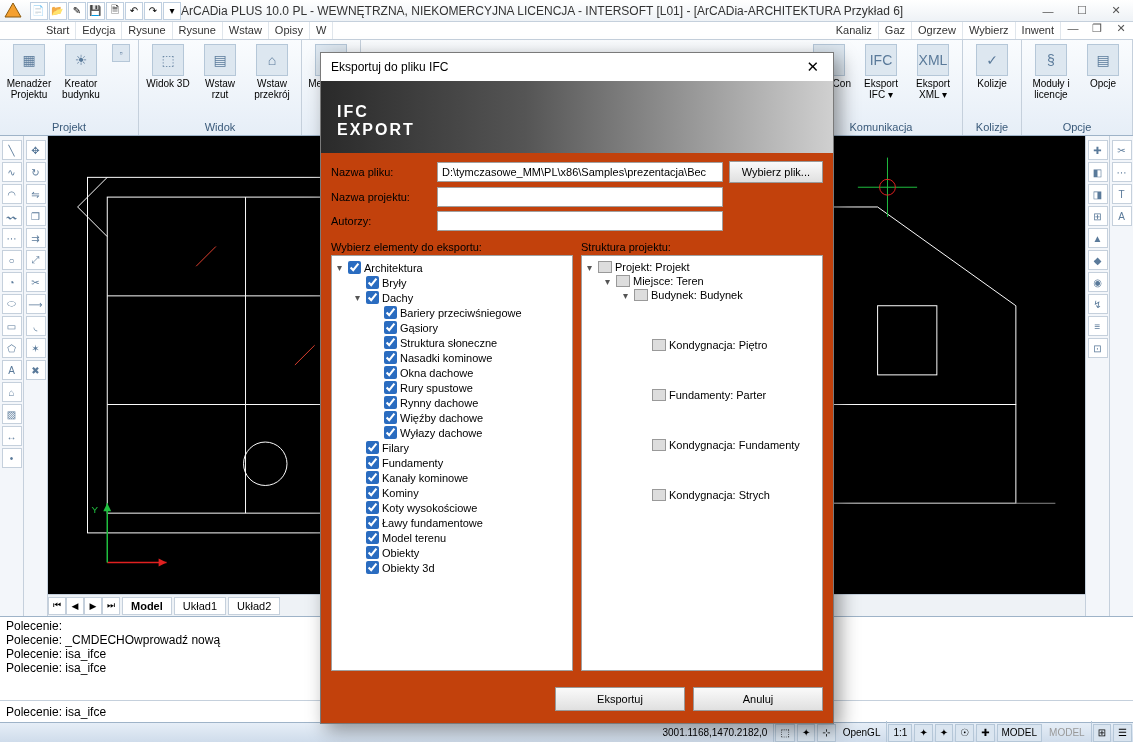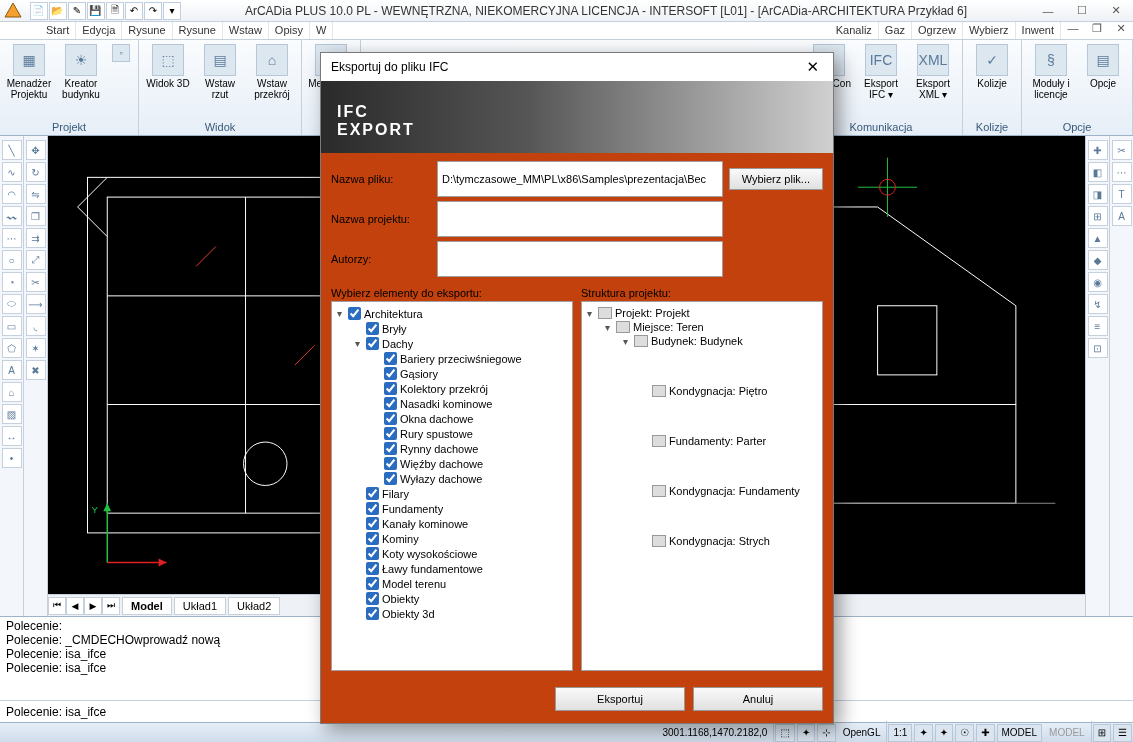--- a/index.html
+++ b/index.html
@@ -3,21 +3,21 @@
 <meta charset="utf-8">
 <style>
 * { box-sizing: border-box; margin: 0; padding: 0; font-family: "Segoe UI", Tahoma, sans-serif; }
 body { width: 1133px; height: 742px; background: #f0f0f0; overflow: hidden; position: relative; font-size: 11px; }
 
 
 .titlebar { height: 22px; background: linear-gradient(#fff,#eef2f6); display: flex; align-items: center; border-bottom: 1px solid #c5d0dc; }
 .titlebar .logo { width: 22px; height: 22px; margin: 0 2px; display:flex;align-items:center;justify-content:center; }
 .titlebar .qat { display: flex; gap: 1px; margin-left: 4px; }
 .titlebar .qat .qbtn { width: 18px; height: 18px; background:#fff; border:1px solid #bfcfe0; display:flex;align-items:center;justify-content:center;font-size:10px; }
-.titlebar .title { flex: 1; text-align: center; font-size: 12px; color:#333; }
+.titlebar .title { flex: 1; text-align: left; font-size: 12px; color:#333; }
 .titlebar .winbtns { display:flex; }
 .titlebar .winbtns div { width:34px;height:22px;display:flex;align-items:center;justify-content:center;color:#555; }
 
 
 .tabs { height: 18px; background:#fff; display:flex; border-bottom:1px solid #c5d0dc; padding-left:40px; }
 .tabs .tab { padding:2px 6px; font-size:11px; color:#333; border-right:1px solid #e0e6ec; cursor:pointer; }
 .tabs .mdi { margin-left:auto; display:flex; }
 .tabs .mdi div { width:24px; text-align:center; color:#555; }
 
 
@@ -56,21 +56,21 @@
 
 
 .overlay { position:absolute; inset:0; }
 .dialog { position:absolute; left:320px; top:52px; width:514px; height:672px; background:#c2410c; border:1px solid #7a7a7a; box-shadow:6px 6px 18px rgba(0,0,0,0.4); display:flex; flex-direction:column; }
 .dlg-title { height:28px; display:flex; align-items:center; padding:0 10px; font-size:12px; background:#fff; }
 .dlg-title .x { margin-left:auto; font-size:15px; cursor:pointer; padding:0 4px; }
 .banner { height:72px; background:linear-gradient(90deg,#2a2a2a,#555 40%,#d0d0d0); position:relative; color:#fff; }
 .banner .txt { position:absolute; left:16px; top:22px; font-size:16px; font-weight:bold; letter-spacing:2px; }
 .form { padding:8px 10px; display:grid; grid-template-columns:100px 1fr auto; gap:4px 6px; align-items:center; }
 .form label { font-size:11px; }
-.form input { border:1px solid #a0a0a0; background:#fff; height:36px; padding:0 4px; font-size:11px; width:100%; }
+.form input { border:1px solid #a0a0a0; background:#fff; height:20px; padding:0 4px; font-size:11px; width:100%; }
 .form button { height:22px; padding:0 12px; font-size:11px; background:linear-gradient(#fafafa,#e0e0e0); border:1px solid #999; cursor:pointer; }
 .panes { flex:1; display:flex; gap:8px; padding:0 10px 8px 10px; min-height:0; }
 .pane { flex:1; display:flex; flex-direction:column; min-height:0; }
 .pane .phead { font-size:11px; padding:2px 0; }
 .tree { flex:1; background:#fff; border:1px solid #a0a0a0; overflow:auto; padding:4px 2px; font-size:11px; }
 .tn { display:flex; align-items:center; gap:3px; padding:1px 0; white-space:nowrap; }
 .tn .tw { display:inline-block; width:11px; text-align:center; color:#555; cursor:pointer; font-size:10px; }
 .tn input[type=checkbox] { width:13px;height:13px; accent-color:#2a6cc0; }
 .tn .ticon { width:14px;height:12px;background:#ddd;border:1px solid #999;display:inline-block; }
 .dlg-foot { padding:8px 10px 12px 10px; display:flex; justify-content:flex-end; gap:8px; }
@@ -407,21 +407,21 @@
                 <span>Bariery przeciwśniegowe</span>
               </div>
               <div class="tn ind2">
                 <span class="tw"></span>
                 <input type="checkbox" checked="" style="">
                 <span>Gąsiory</span>
               </div>
               <div class="tn ind2">
                 <span class="tw"></span>
                 <input type="checkbox" checked="" style="">
-                <span>Kolektory przekrój</span>
+                <span>Struktura słoneczne</span>
               </div>
               <div class="tn ind2">
                 <span class="tw"></span>
                 <input type="checkbox" checked="" style="">
                 <span>Nasadki kominowe</span>
               </div>
               <div class="tn ind2">
                 <span class="tw"></span>
                 <input type="checkbox" checked="" style="">
                 <span>Okna dachowe</span>

